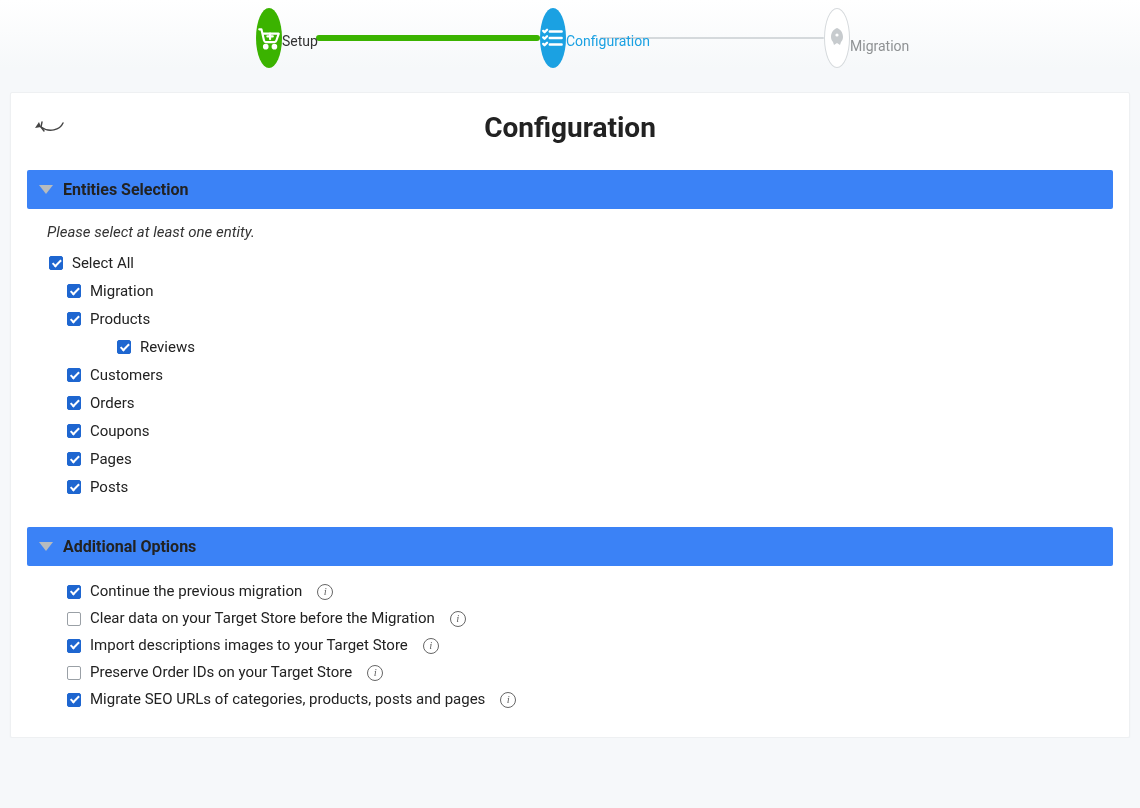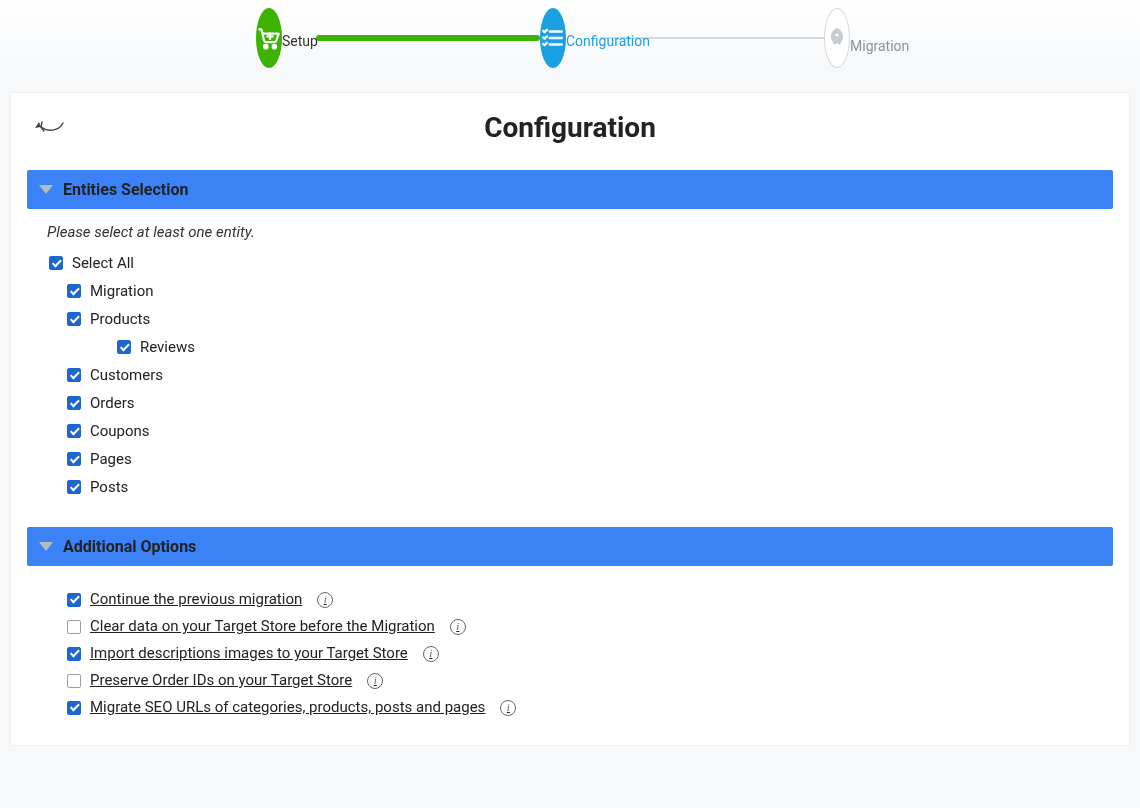--- a/index.html
+++ b/index.html
@@ -147,21 +147,21 @@
     border: solid #fff;
     border-width: 0 2px 2px 0;
     transform: rotate(45deg) translate(-0.5px,-1px);
   }
   .chk.unchecked-gray {
     border: 1px solid #9aa0a6;
   }
   .ind-0 { margin-left: 22px; }
   .ind-1 { margin-left: 40px; }
   .ind-2 { margin-left: 90px; }
-  .opts { margin-top: 20px; text-decoration: underline; }
+  .opts { margin-top: 12px; }
   .opts .chk-row { margin-left: 40px; line-height: 27px; }
   .info-icon {
     width: 16px; height: 16px;
     border: 1.3px solid #666;
     border-radius: 50%;
     display: inline-flex;
     align-items: center;
     justify-content: center;
     font-size: 11px;
     color: #666;

